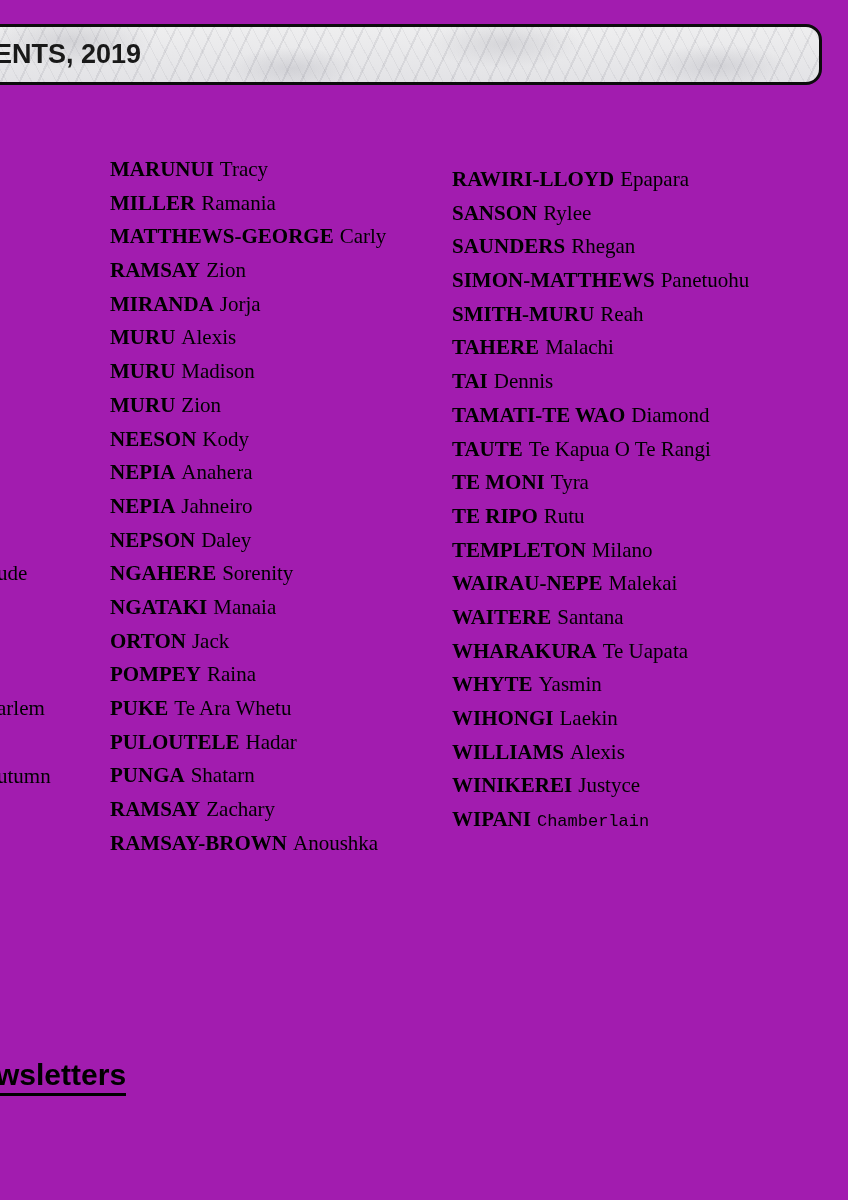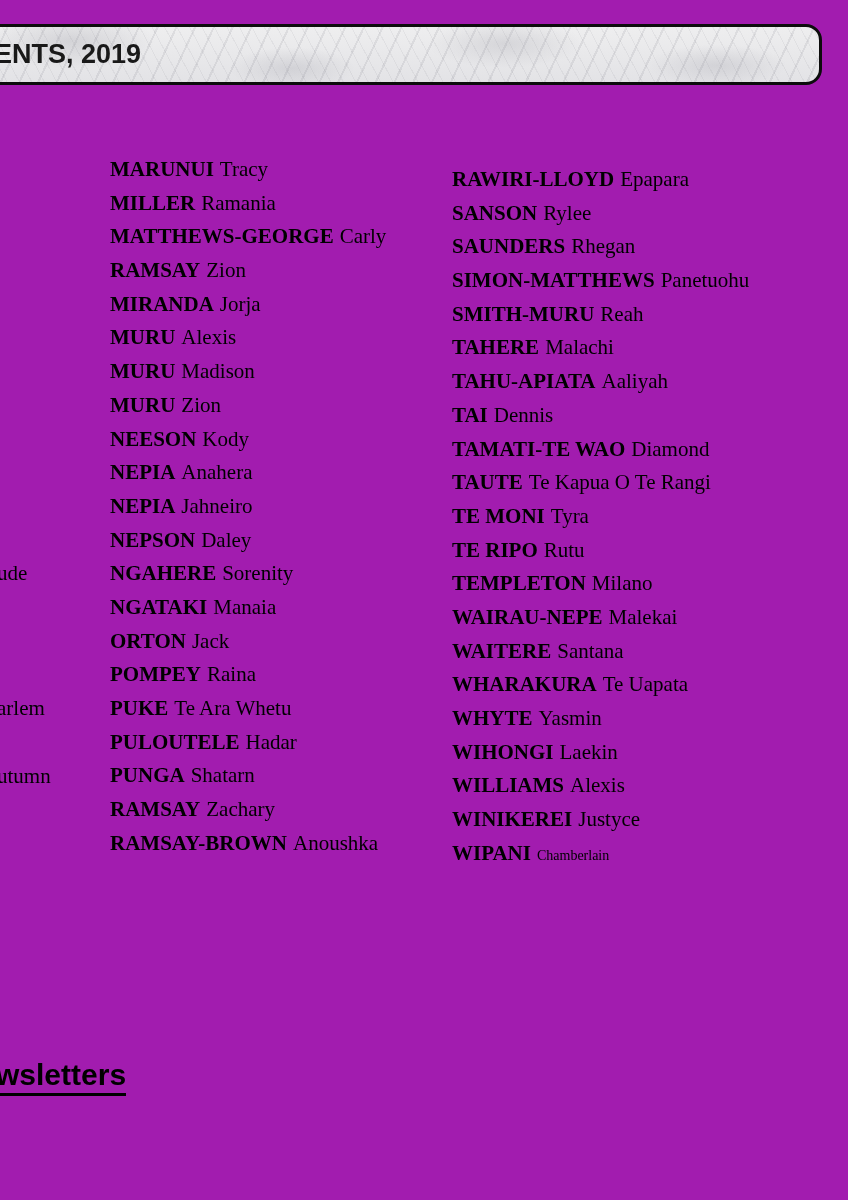--- a/index.html
+++ b/index.html
@@ -46,21 +46,21 @@
   .col-mid{left:110px;top:153px;}
   .col-right{left:452px;top:163px;}
   .name-row{
     height:33.7px;
     line-height:33.7px;
     font-size:21px;
     white-space:nowrap;
   }
   .surname{font-weight:bold;}
   .given{margin-left:6px;}
-  .given.sans{font-family:Liberation Serif, serif;font-size:14px;}
+  .given.sans{font-family:Liberation Mono, monospace;font-size:17px;}
   
   .edge-fragment{
     position:absolute;
     left:-3px;
     height:33.7px;
     line-height:33.7px;
     font-size:21px;
     white-space:nowrap;
   }
   
@@ -112,21 +112,20 @@
       <div class="name-row"><span class="surname">RAMSAY-BROWN</span><span class="given">Anoushka</span></div>
     </div>
 
   <div class="col col-right" id="col2">
       <div class="name-row"><span class="surname">RAWIRI-LLOYD</span><span class="given">Epapara</span></div>
       <div class="name-row"><span class="surname">SANSON</span><span class="given">Rylee</span></div>
       <div class="name-row"><span class="surname">SAUNDERS</span><span class="given">Rhegan</span></div>
       <div class="name-row"><span class="surname">SIMON-MATTHEWS</span><span class="given">Panetuohu</span></div>
       <div class="name-row"><span class="surname">SMITH-MURU</span><span class="given">Reah</span></div>
       <div class="name-row"><span class="surname">TAHERE</span><span class="given">Malachi</span></div>
-      <div class="name-row"><span class="surname">TAHU-APIATA</span><span class="given">Aaliyah</span></div>
       <div class="name-row"><span class="surname">TAI</span><span class="given">Dennis</span></div>
       <div class="name-row"><span class="surname">TAMATI-TE WAO</span><span class="given">Diamond</span></div>
       <div class="name-row"><span class="surname">TAUTE</span><span class="given">Te Kapua O Te Rangi</span></div>
       <div class="name-row"><span class="surname">TE MONI</span><span class="given">Tyra</span></div>
       <div class="name-row"><span class="surname">TE RIPO</span><span class="given">Rutu</span></div>
       <div class="name-row"><span class="surname">TEMPLETON</span><span class="given">Milano</span></div>
       <div class="name-row"><span class="surname">WAIRAU-NEPE</span><span class="given">Malekai</span></div>
       <div class="name-row"><span class="surname">WAITERE</span><span class="given">Santana</span></div>
       <div class="name-row"><span class="surname">WHARAKURA</span><span class="given">Te Uapata</span></div>
       <div class="name-row"><span class="surname">WHYTE</span><span class="given">Yasmin</span></div>

